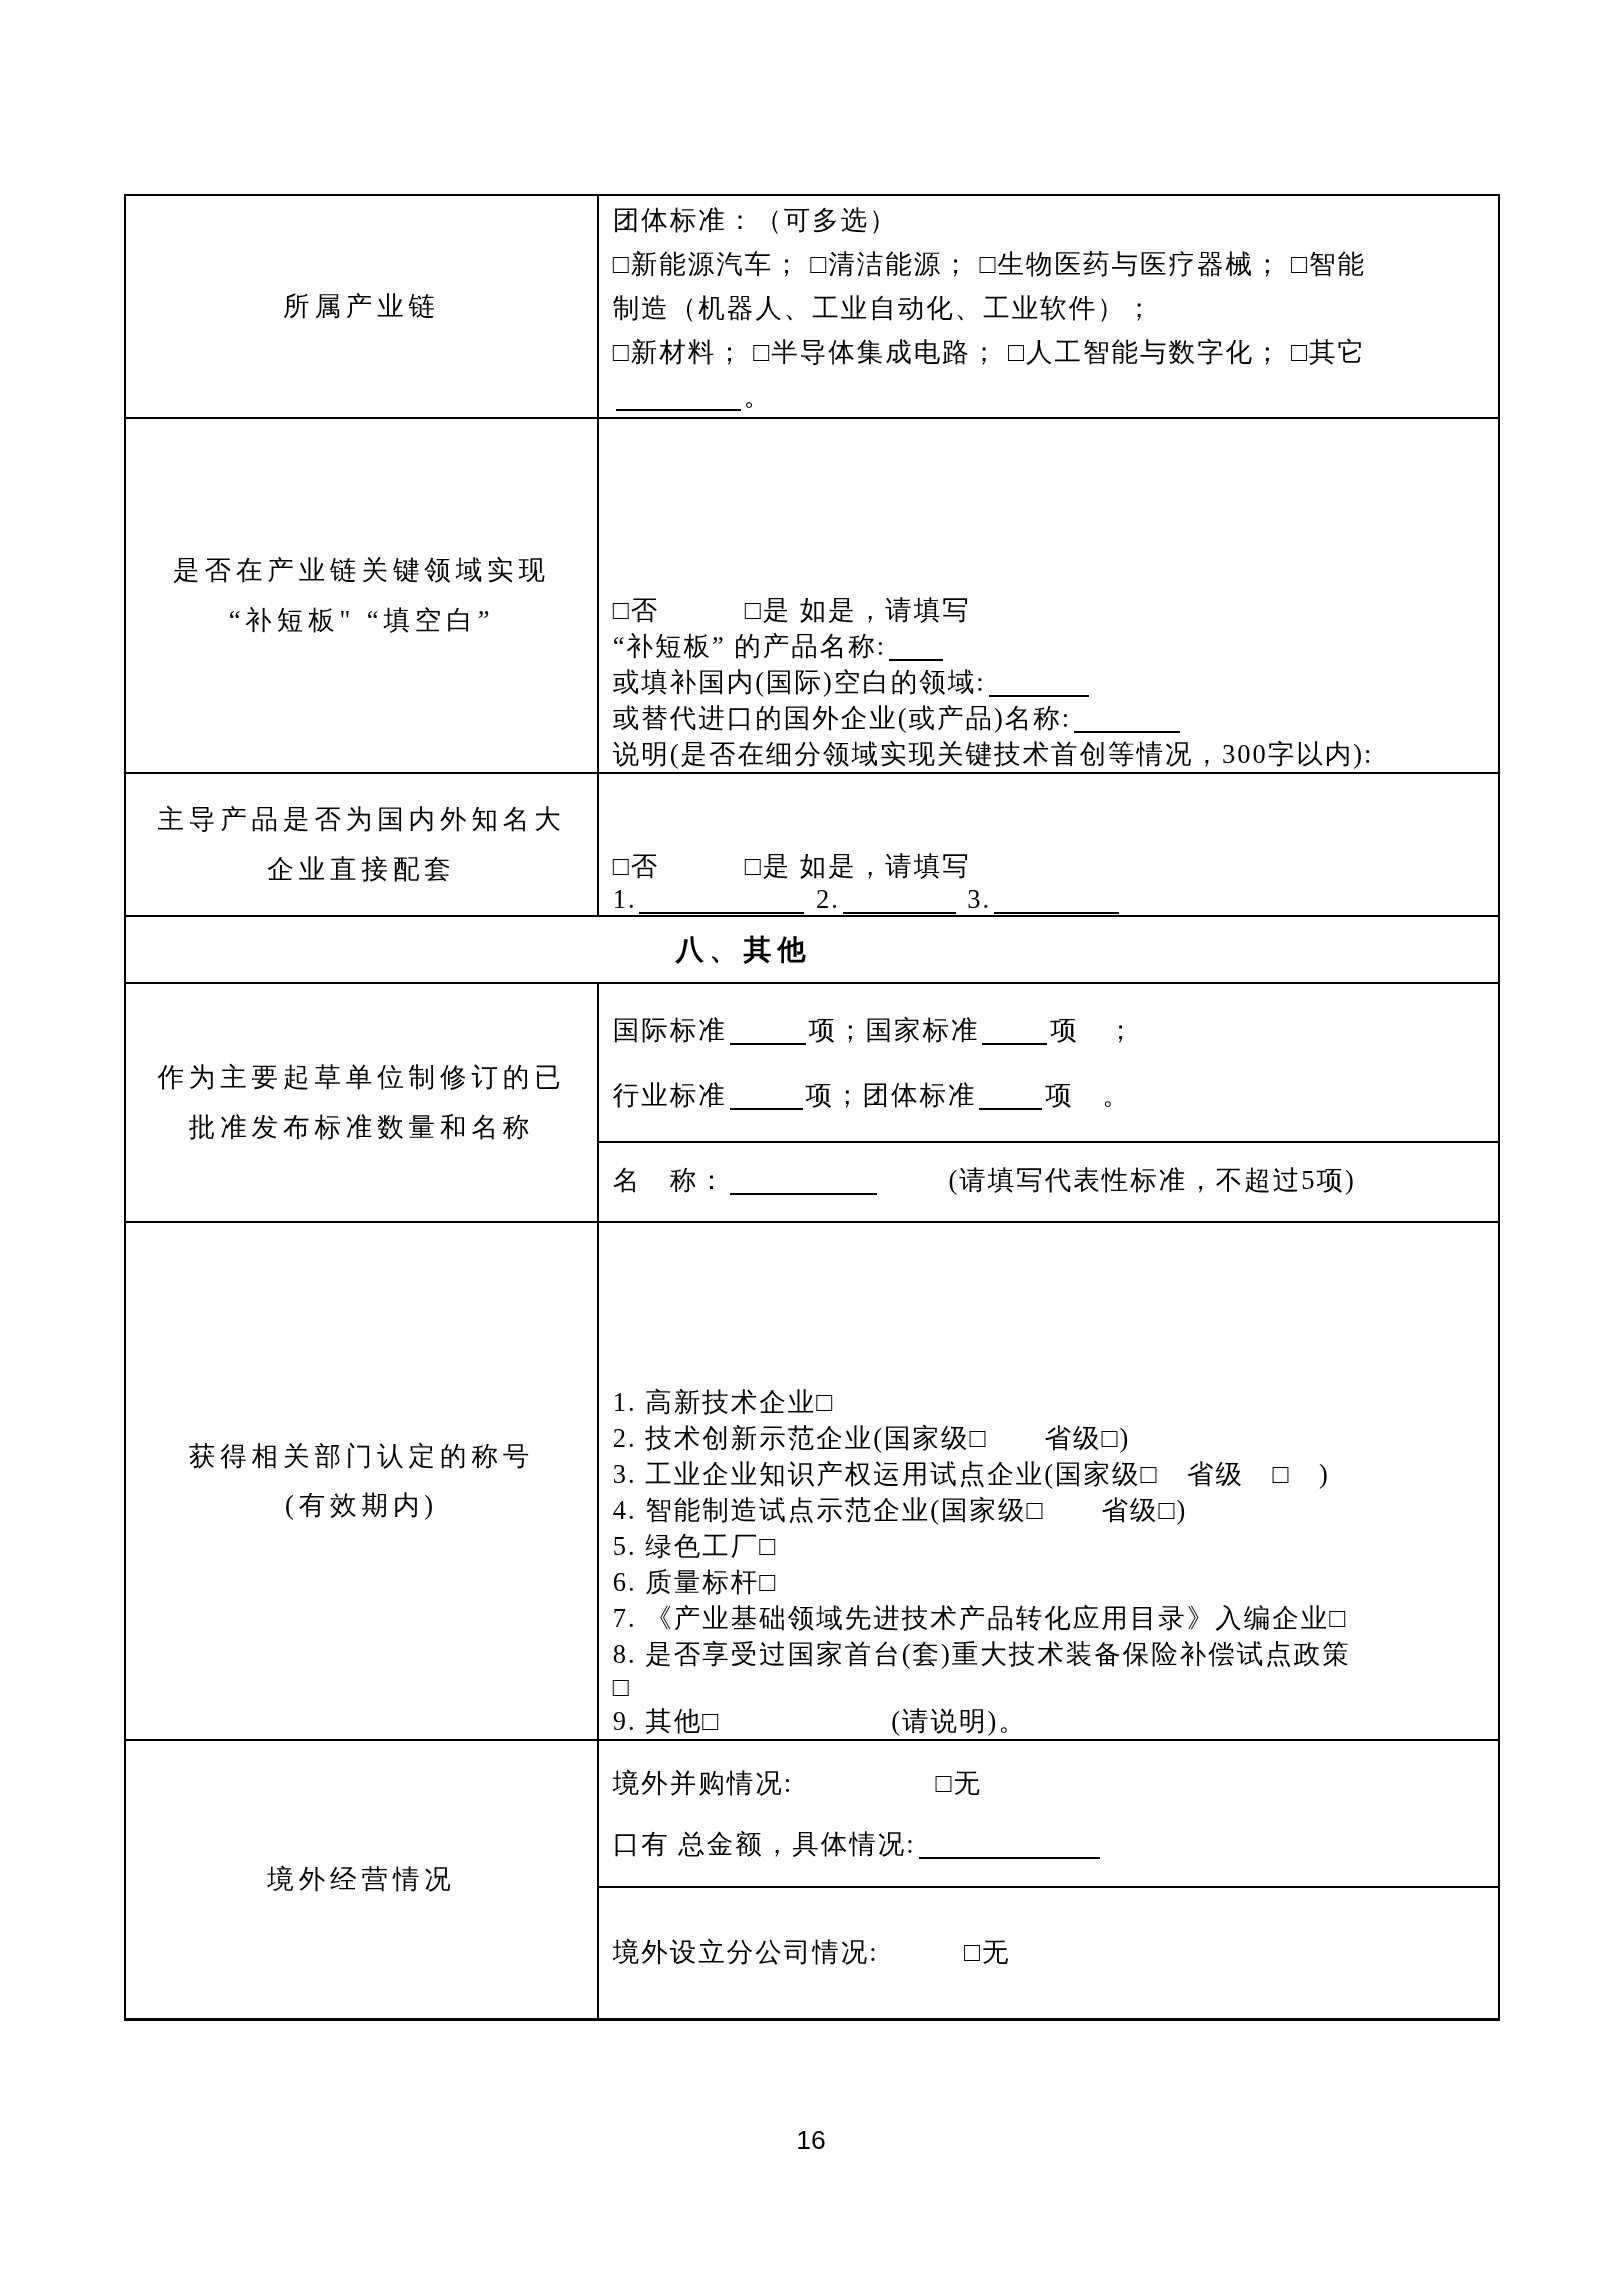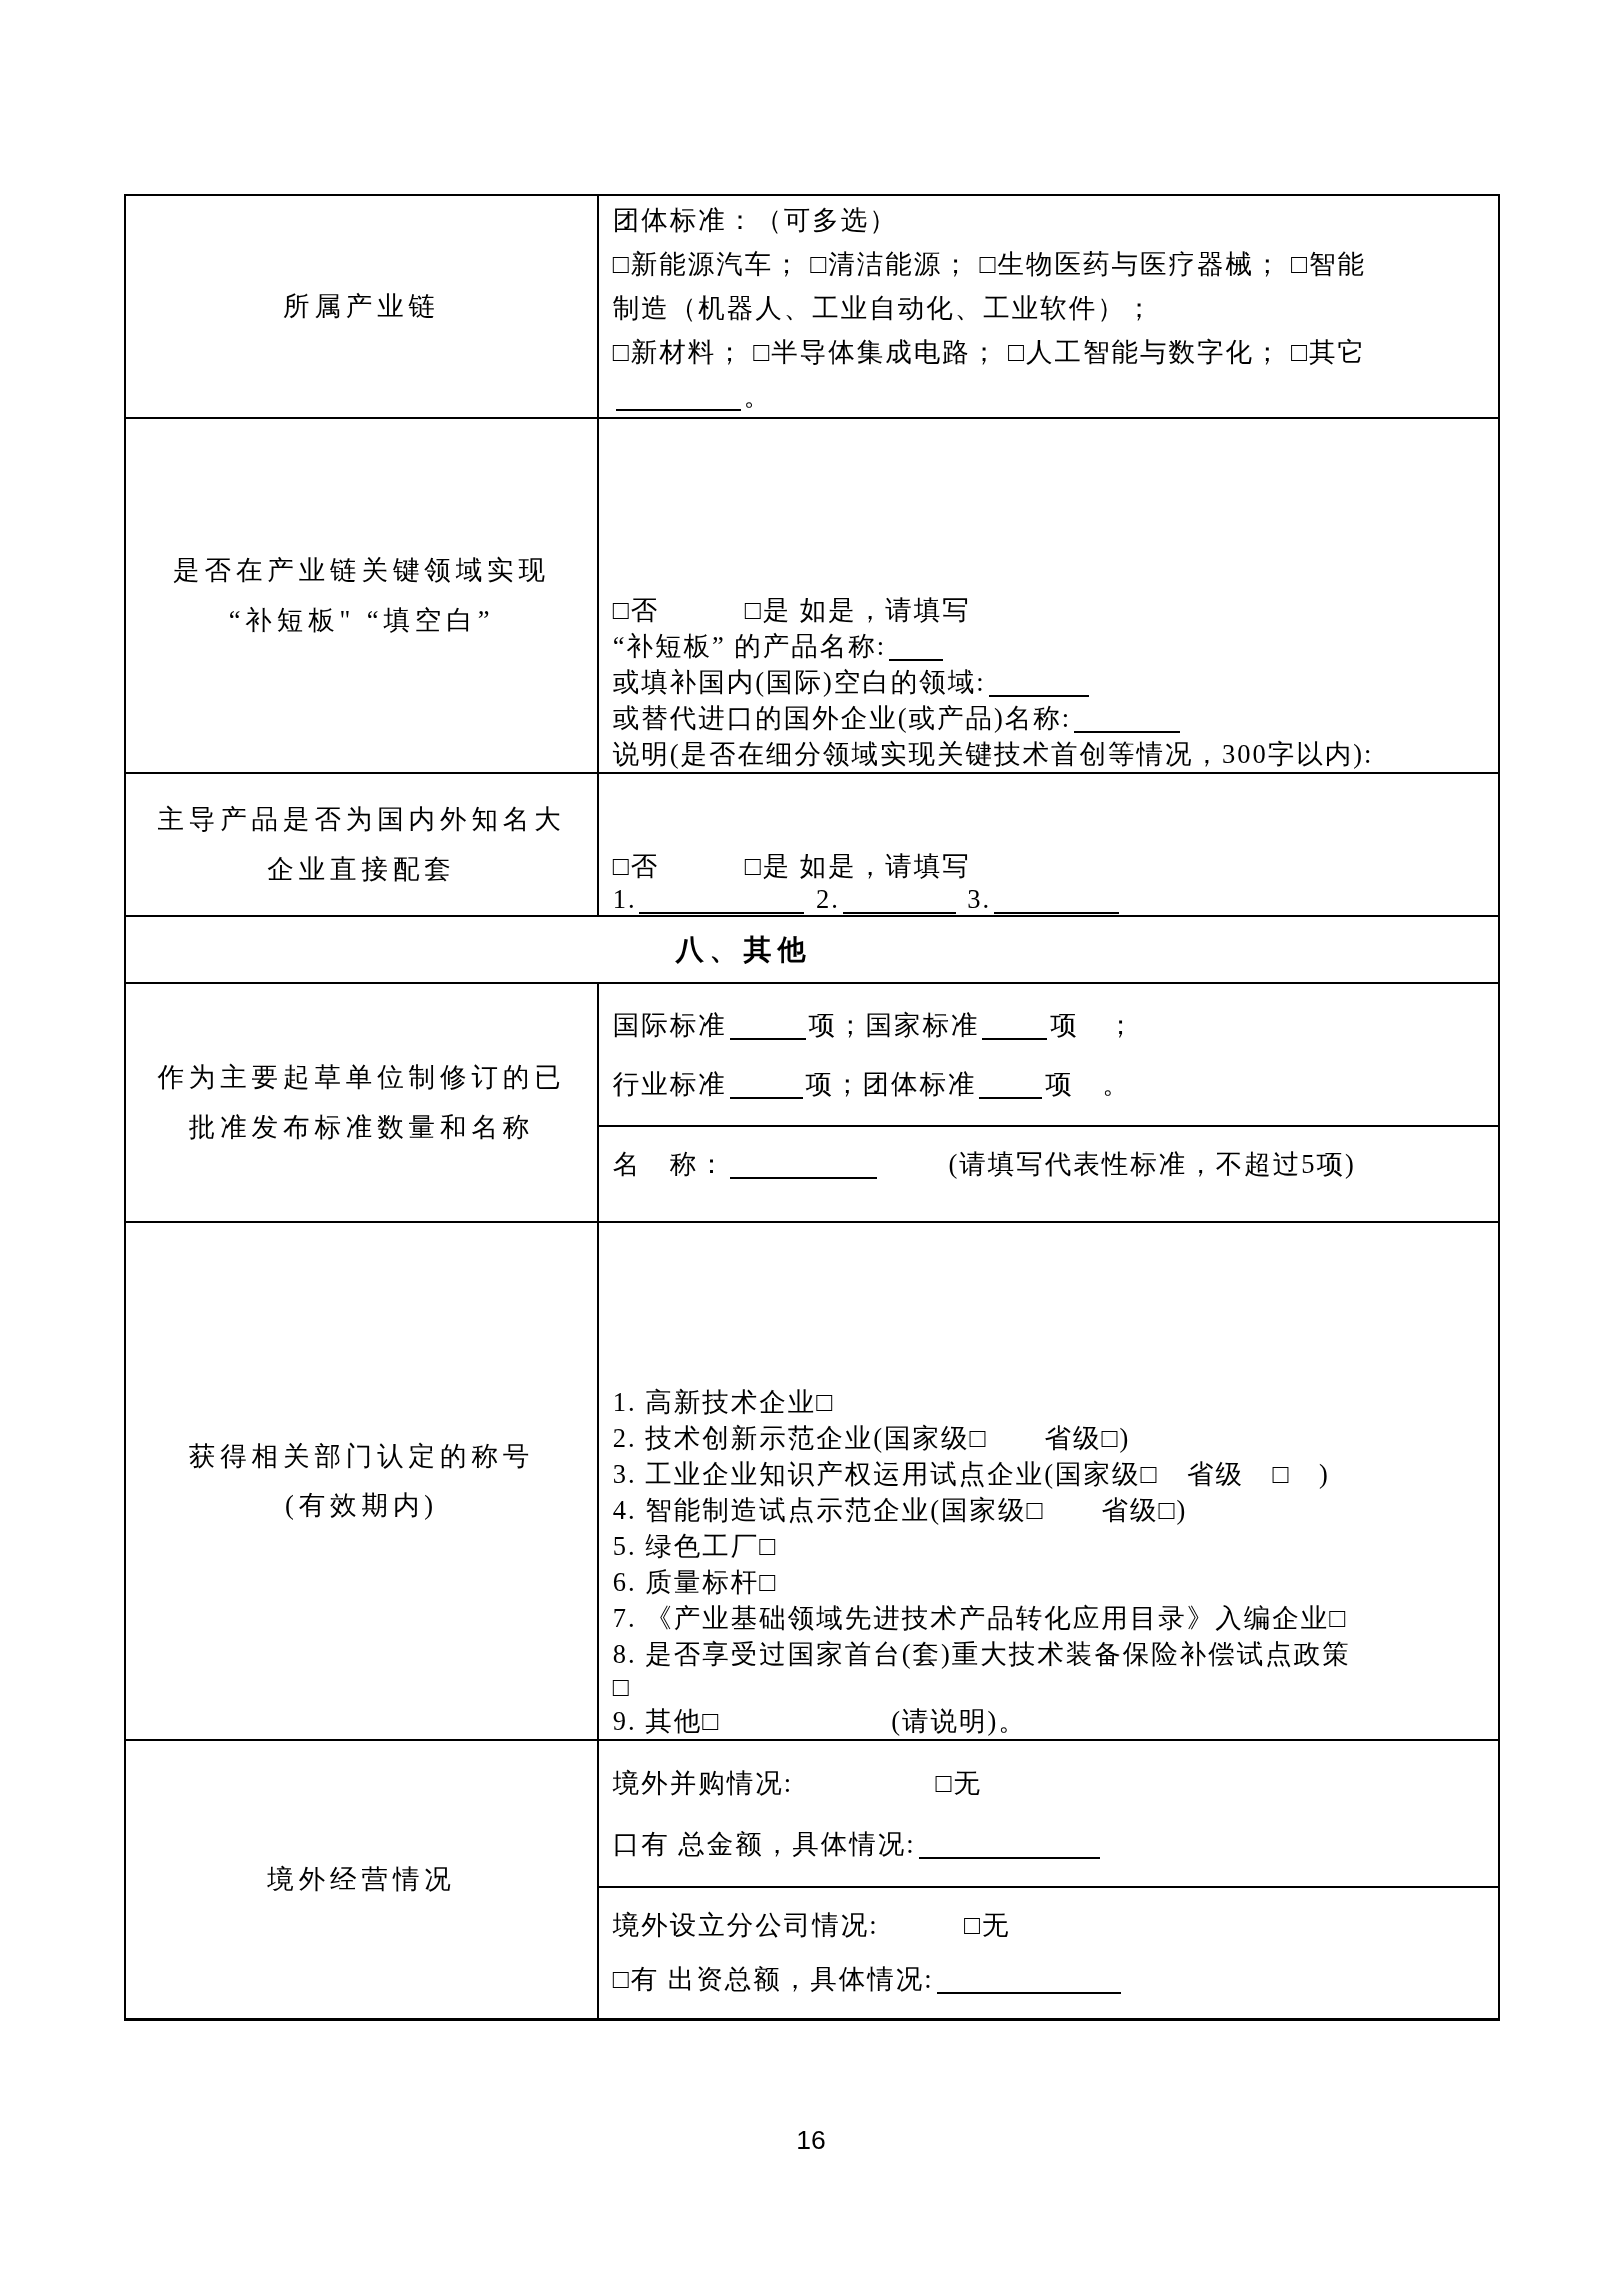--- a/index.html
+++ b/index.html
@@ -100,21 +100,21 @@
     <div class="hdrrow" style="height:67px">
       <span>八、其他</span>
     </div>
 
     <div class="trow" style="height:239px">
       <div class="lcell">
         <span>作为主要起草单位制修订的已</span>
         <span>批准发布标准数量和名称</span>
       </div>
       <div class="rcell nopad">
-        <div class="subrow divide" style="height:143px">
+        <div class="subrow divide" style="height:159px">
           <div class="line">
             <span>国际标准</span><span class="bk" style="width:76px"></span><span>项；国家标准</span><span class="bk" style="width:65px"></span><span>项　；</span>
           </div>
           <div class="line">
             <span>行业标准</span><span class="bk" style="width:73px"></span><span>项；团体标准</span><span class="bk" style="width:63px"></span><span>项　。</span>
           </div>
         </div>
         <div class="subrow" style="height:74px">
           <div class="line">
             <span>名　称：</span><span class="bk" style="width:147px"></span><span class="note">(请填写代表性标准，不超过5项)</span>
@@ -146,21 +146,20 @@
       <div class="lcell">
         <span>境外经营情况</span>
       </div>
       <div class="rcell nopad">
         <div class="subrow divide" style="height:147px">
           <div class="line"><span>境外并购情况:　　　　　□无</span></div>
           <div class="line"><span>口有  总金额，具体情况:</span><span class="bk" style="width:181px"></span></div>
         </div>
         <div class="subrow" style="height:128px">
           <div class="line"><span>境外设立分公司情况:　　　□无</span></div>
-          <div class="line"><span>□有  出资总额，具体情况:</span><span class="bk" style="width:184px"></span></div>
         </div>
       </div>
     </div>
 
   </div>
 
   <div class="pageno">16</div>
 
 </div>
 

